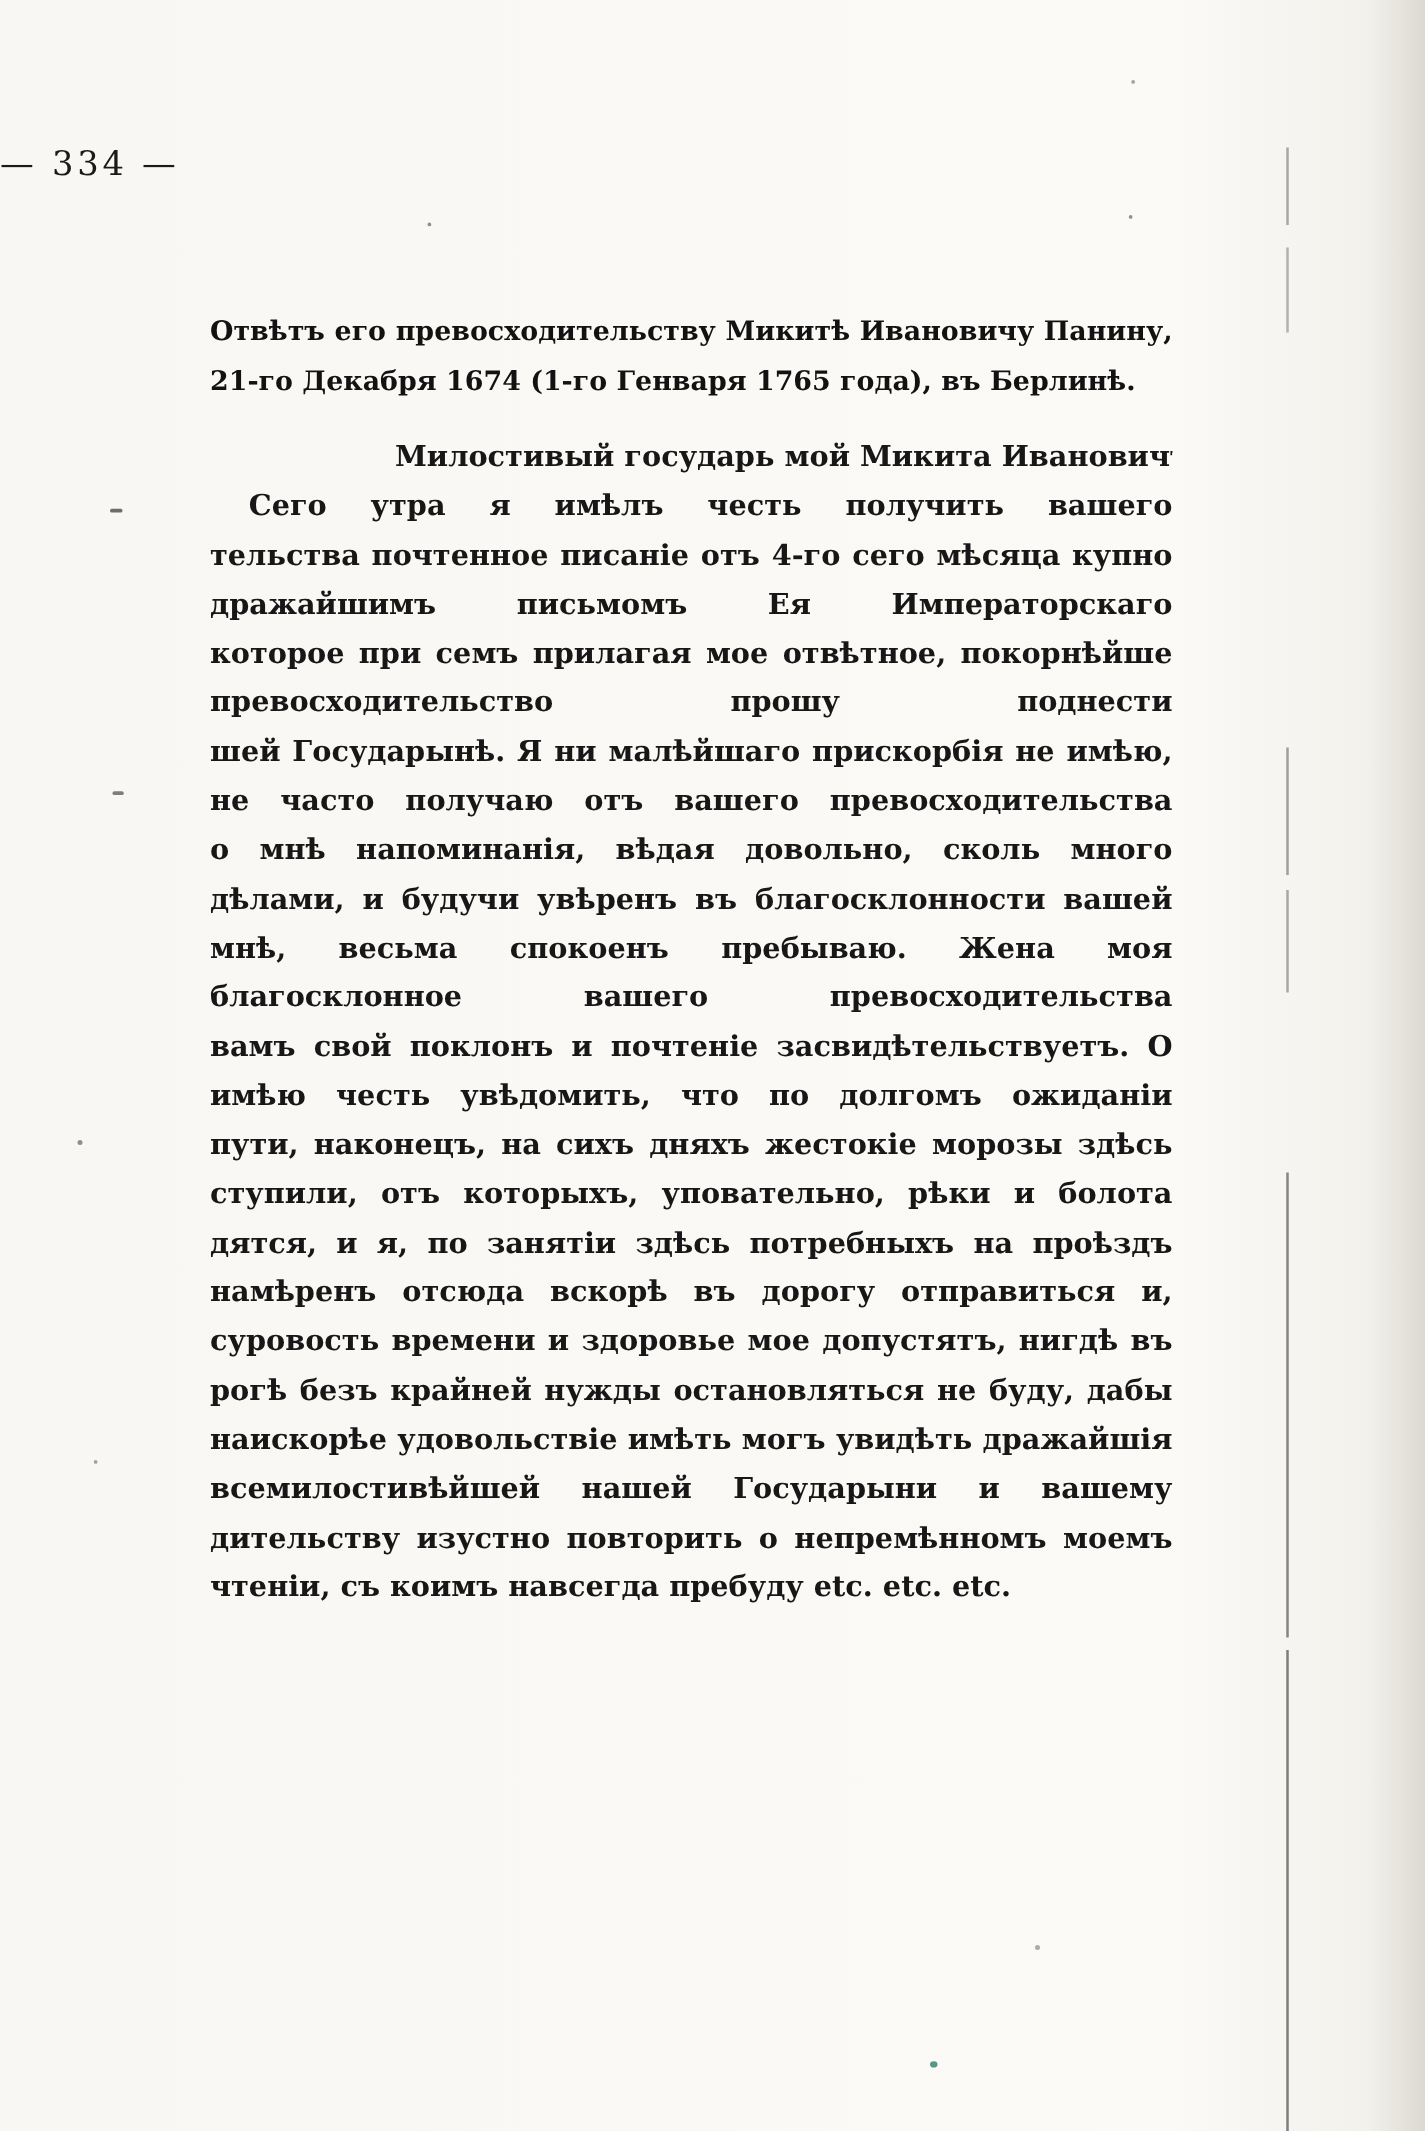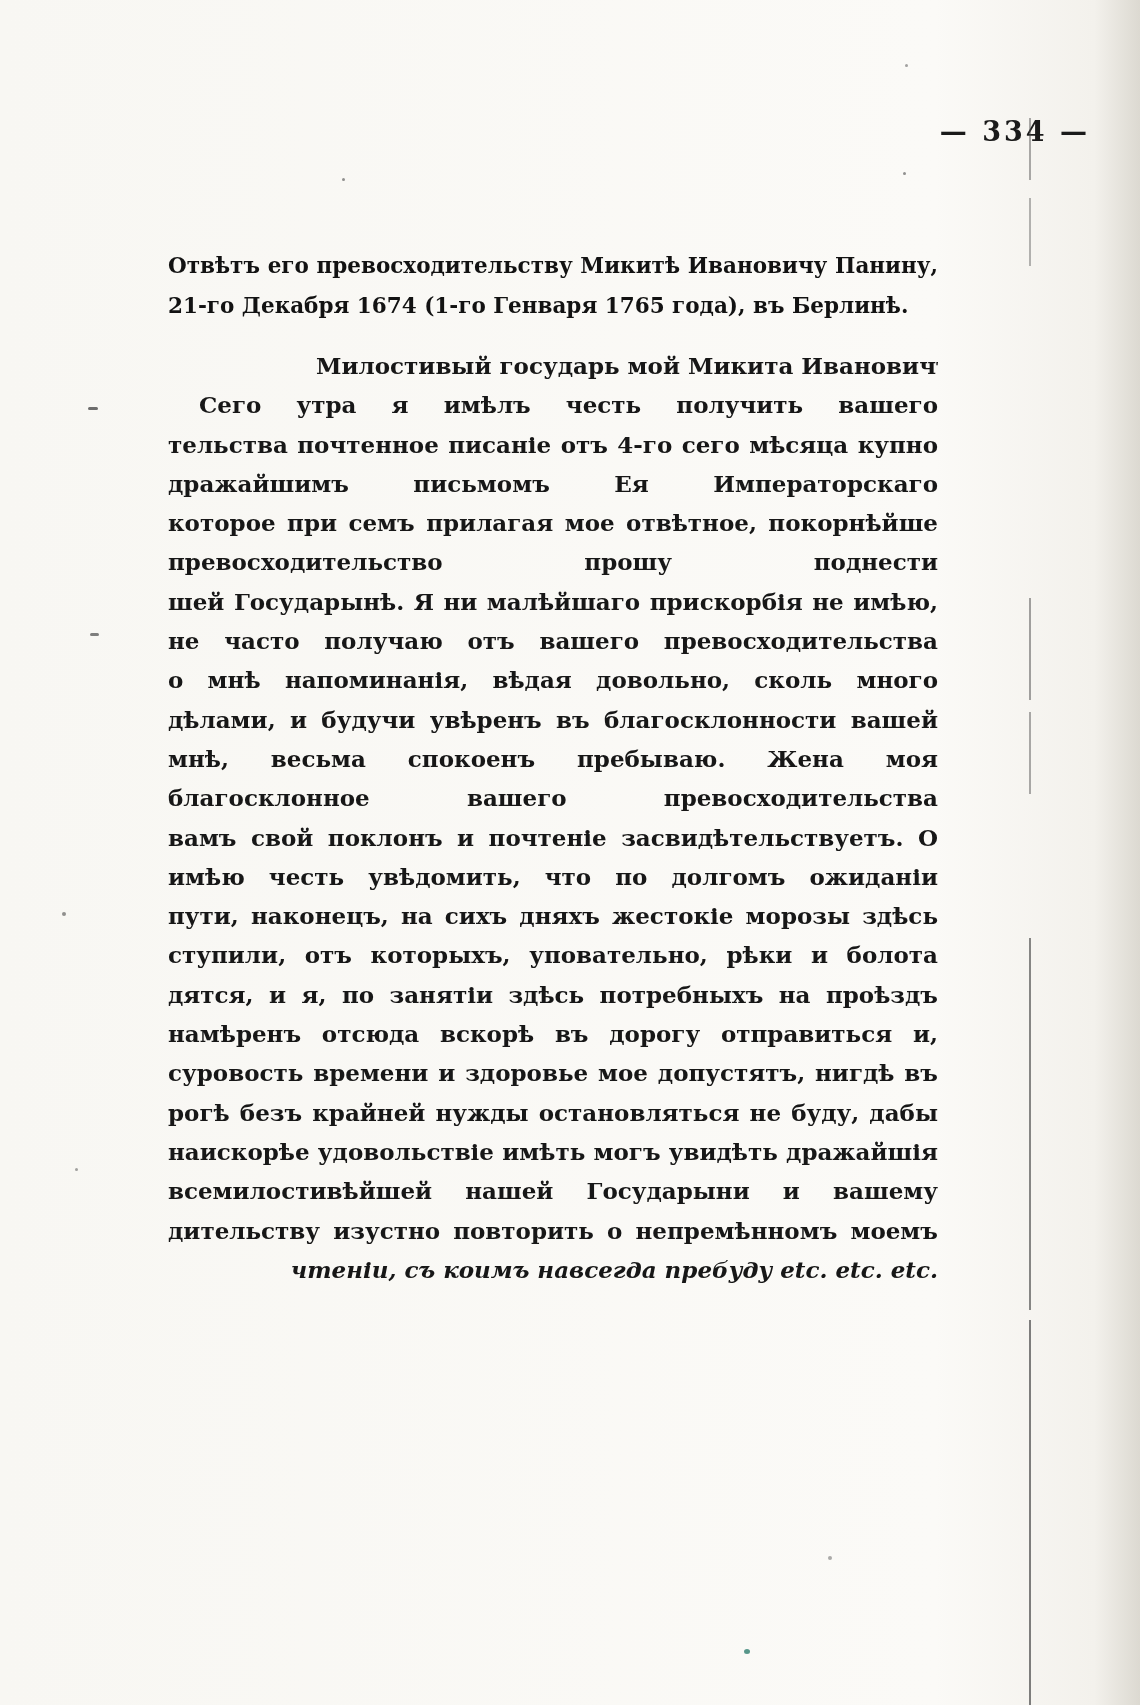--- a/index.html
+++ b/index.html
@@ -14,26 +14,25 @@
   .page {
     position: absolute;
     inset: 0;
     background: linear-gradient(90deg, #f8f7f3 0%, #fbfaf7 82%, #f3f1ec 96%, #dcd9d1 100%);
   }
   .page-number {
     position: absolute;
     top: 116px;
     left: 0;
     width: 1090px;
-    text-align: right;
+    text-align: left;
     font-size: 27px;
-    font-weight: bold;
+    font-weight: normal;
     letter-spacing: 3px;
     color: #1a1a1a;
-    padding-left: 36px;
   }
   .heading {
     position: absolute;
     top: 246px;
     left: 168px;
     width: 770px;
     font-size: 21.5px;
     font-weight: bold;
     line-height: 40px;
     color: #121212;
@@ -61,21 +60,21 @@
     overflow: hidden;
     white-space: nowrap;
   }
   .line {
     text-align: justify;
     height: 39.3px;
     overflow: hidden;
   }
   .line::after { content: ""; display: inline-block; width: 100%; height: 0; }
   .line.indent { padding-left: 31px; }
-  .line.nojust { text-align: right; font-style: italic; }
+  .line.nojust { text-align: left; }
   .line.nojust::after { content: none; }
   .edge-seg {
     position: absolute;
     left: 1029px;
     width: 2px;
     background: #4a4a4a;
   }
   .speck {
     position: absolute;
     background: #4a4a4a;

